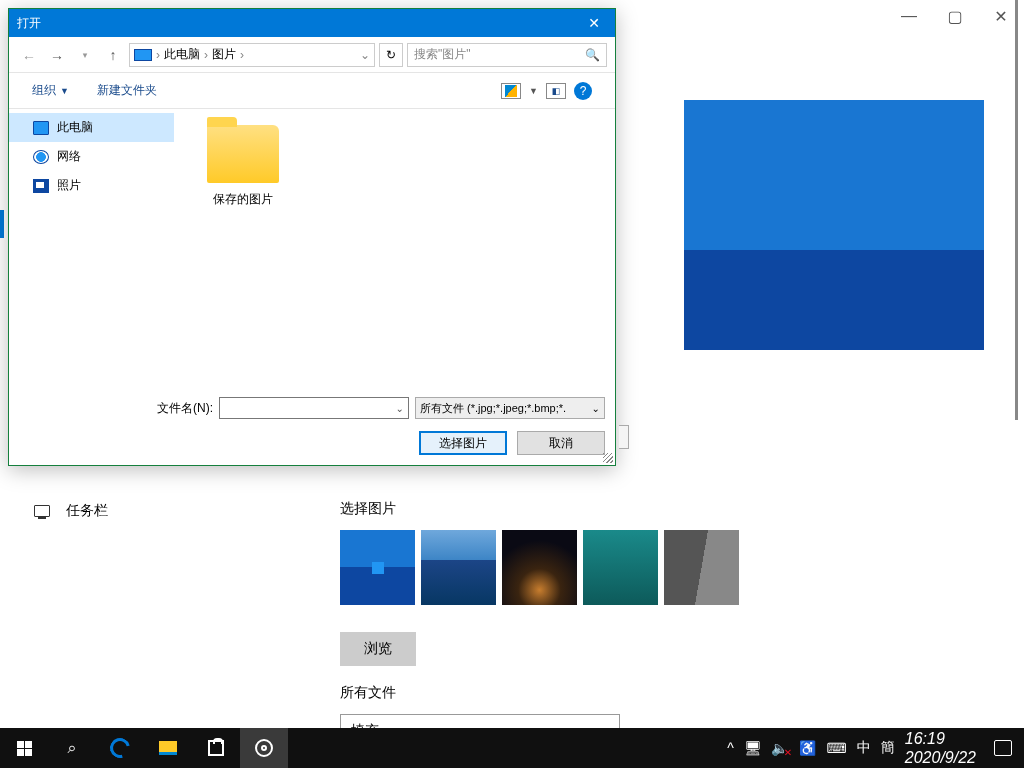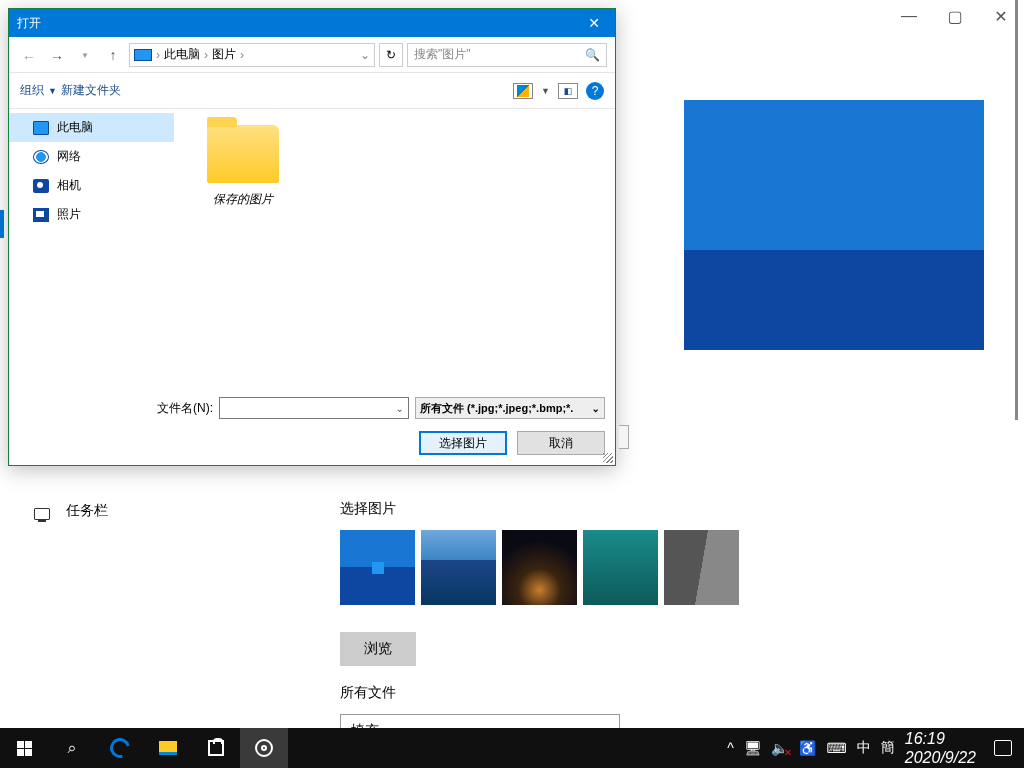--- a/index.html
+++ b/index.html
@@ -4,21 +4,21 @@
 <style>
 * { margin: 0; padding: 0; box-sizing: border-box; font-family: "Microsoft YaHei", "Segoe UI", sans-serif; }
 body { width: 1024px; height: 768px; background: #fff; overflow: hidden; position: relative; }
 
 
 .settings-window { position: absolute; top: 0; left: 0; right: 0; bottom: 40px; background: #fff; }
 .settings-titlebar { height: 32px; display: flex; justify-content: flex-end; align-items: center; }
 .settings-titlebar .tb-btn { width: 46px; height: 32px; display: flex; align-items: center; justify-content: center; color: #555; }
 .settings-body { display: flex; gap: 40px; padding-left: 20px; }
 .settings-nav { width: 280px; }
-.nav-item { display: flex; align-items: flex-end; gap: 16px; padding: 10px 14px; font-size: 14px; }
+.nav-item { display: flex; align-items: center; gap: 16px; padding: 10px 14px; font-size: 14px; }
 .nav-icon { width: 16px; height: 12px; border: 1px solid #333; border-radius: 1px; position: relative; }
 .nav-icon::after { content: ""; position: absolute; left: 3px; right: 3px; bottom: -3px; height: 2px; background: #333; }
 .settings-main { flex: 1; min-width: 0; padding-right: 30px; }
 .section-title { font-size: 14px; margin: 18px 0 12px; }
 .thumb-row { display: flex; gap: 6px; }
 .thumb { width: 75px; height: 75px; background: #1a3a6e; }
 .thumb.t1 { background: linear-gradient(#1976d2 50%, #0d47a1 50%); position: relative; }
 .thumb.t1::after { content:""; position:absolute; left:50%; top:50%; width:12px; height:12px; background:#2196f3; transform:translate(-50%,-50%);}
 .thumb.t2 { background: linear-gradient(to bottom, #6fa8dc 0%, #3d85c6 40%, #1c4587 40%, #073763 100%); }
 .thumb.t3 { background: radial-gradient(circle at 50% 80%, #c77d2e 0%, #3a2410 30%, #0a0a14 70%); }
@@ -36,46 +36,46 @@
 .dlg-close { width: 42px; height: 28px; display: flex; align-items: center; justify-content: center; color: #fff; font-size: 14px; }
 .dlg-nav { height: 36px; display: flex; align-items: center; gap: 4px; padding: 0 8px; border-bottom: 1px solid #e5e5e5; }
 .nav-arrow { width: 24px; height: 24px; display: flex; align-items: center; justify-content: center; color: #999; font-size: 14px; }
 .nav-arrow.active { color: #555; }
 .addr-bar { flex: 1; height: 24px; border: 1px solid #ccc; display: flex; align-items: center; font-size: 12px; padding: 0 4px; gap: 4px; }
 .addr-icon { width: 18px; height: 12px; background: #2196f3; border: 1px solid #0d47a1; }
 .addr-sep { color: #888; }
 .addr-drop { margin-left: auto; color: #888; }
 .refresh-btn { width: 24px; height: 24px; border: 1px solid #ccc; display: flex; align-items: center; justify-content: center; font-size: 12px; }
 .search-bar { width: 200px; height: 24px; border: 1px solid #ccc; display: flex; align-items: center; padding: 0 6px; font-size: 12px; color: #888; justify-content: space-between; }
-.dlg-toolbar { height: 36px; display: flex; align-items: center; padding: 0 11px; gap: 4px; font-size: 12px; color: #1a4b8c; border-bottom: 1px solid #e5e5e5; }
+.dlg-toolbar { height: 36px; display: flex; align-items: center; padding: 0 23px; gap: 28px; font-size: 12px; color: #1a4b8c; border-bottom: 1px solid #e5e5e5; }
 .tb-item { display: flex; align-items: center; gap: 4px; }
 .tb-right { margin-left: auto; display: flex; gap: 8px; align-items: center; }
 .view-btn { width: 20px; height: 16px; border: 1px solid #888; font-size: 9px; display: flex; align-items: center; justify-content: center; }
 .view-pic { width: 12px; height: 12px; background: linear-gradient(135deg,#0288d1 50%, #ffb300 50%); }
 .help-btn { width: 18px; height: 18px; border-radius: 50%; background: #0078d7; color: #fff; font-size: 12px; display: flex; align-items: center; justify-content: center; }
 .dlg-body { flex: 1; display: flex; min-height: 0; }
 .dlg-tree { width: 165px; padding-top: 4px; }
 .tree-item { display: flex; align-items: center; gap: 8px; padding: 6px 10px 6px 24px; font-size: 12px; }
 .tree-item.selected { background: #cde8ff; }
 .ti-icon { width: 16px; height: 14px; display: inline-block; }
 .ic-pc { background: #2196f3; border: 1px solid #0d47a1; border-radius: 1px; }
 .ic-net { background: radial-gradient(circle,#2196f3 50%, transparent 55%); border: 1px solid #0d47a1; border-radius: 50%; }
 .ic-cam { background: #0d47a1; border-radius: 2px; position: relative; }
 .ic-cam::after { content:""; position:absolute; left:4px; top:3px; width:6px; height:6px; border-radius:50%; background:#fff; }
 .ic-photo { background: #0d47a1; position: relative; }
 .ic-photo::after { content:""; position:absolute; left:3px; top:3px; width:8px; height:6px; background:#fff; }
-.dlg-files { flex: 1; padding: 16px 24px; display: flex; gap: 28px; align-items: flex-start; font-style: italic; }
+.dlg-files { flex: 1; padding: 16px 24px; display: flex; gap: 28px; align-items: flex-start; }
 .folder { width: 90px; text-align: center; font-size: 12px; }
 .folder-icon { width: 72px; height: 58px; background: linear-gradient(#ffe082, #ffca28); border-radius: 2px 6px 2px 2px; margin: 0 auto 8px; position: relative; }
 .folder-icon::before { content:""; position:absolute; left:0; top:-8px; width:30px; height:10px; background:#ffd54f; border-radius:2px 4px 0 0; }
 .dlg-bottom { padding: 8px 10px 10px; }
 .filename-row { display: flex; align-items: center; gap: 6px; font-size: 12px; justify-content: flex-end; }
 .filename-row label { white-space: nowrap; }
 .fn-input { width: 190px; height: 22px; border: 1px solid #777; }
-.ft-select { width: 190px; height: 22px; border: 1px solid #aaa; display: flex; align-items: center; justify-content: space-between; padding: 0 4px; font-size: 11px; background: #eee; font-weight: bold; }
+.ft-select { width: 190px; height: 22px; border: 1px solid #aaa; display: flex; align-items: center; justify-content: space-between; padding: 0 4px; font-size: 11px; background: #eee; }
 .btn-row { display: flex; gap: 10px; justify-content: flex-end; margin-top: 12px; }
 .dlg-btn { width: 88px; height: 24px; font-size: 12px; border: 1px solid #aaa; background: #e1e1e1; }
 .dlg-btn.primary { border: 2px solid #0078d7; background: #e5f1fb; }
 .resize-grip { position: absolute; right: 2px; bottom: 2px; width: 10px; height: 10px; background: repeating-linear-gradient(135deg,#888 0 1px, transparent 1px 3px); }
 
 .cancel-shadow { position: absolute; right: -14px; bottom: 16px; width: 10px; height: 24px; border: 1px solid #aaa; border-left: none; background: #f4f4f4; }
 
 
 .taskbar { position: absolute; left: 0; right: 0; bottom: 0; height: 40px; background: #101010; display: flex; align-items: center; color: #fff; }
 .tb-icon { width: 48px; height: 40px; display: flex; align-items: center; justify-content: center; font-size: 16px; }
@@ -178,24 +178,20 @@
     <div class="dlg-tree">
       <div class="tree-item selected">
         <span class="ti-icon ic-pc"></span>
         <span>此电脑</span>
       </div>
       <div class="tree-item">
         <span class="ti-icon ic-net"></span>
         <span>网络</span>
       </div>
       <div class="tree-item">
-        <span class="ti-icon ic-cam"></span>
-        <span>相机</span>
-      </div>
-      <div class="tree-item">
         <span class="ti-icon ic-photo"></span>
         <span>照片</span>
       </div>
     </div>
     <div class="dlg-files">
       <div class="folder">
         <div class="folder-icon"></div>
         <div>保存的图片</div>
       </div>
     </div>

